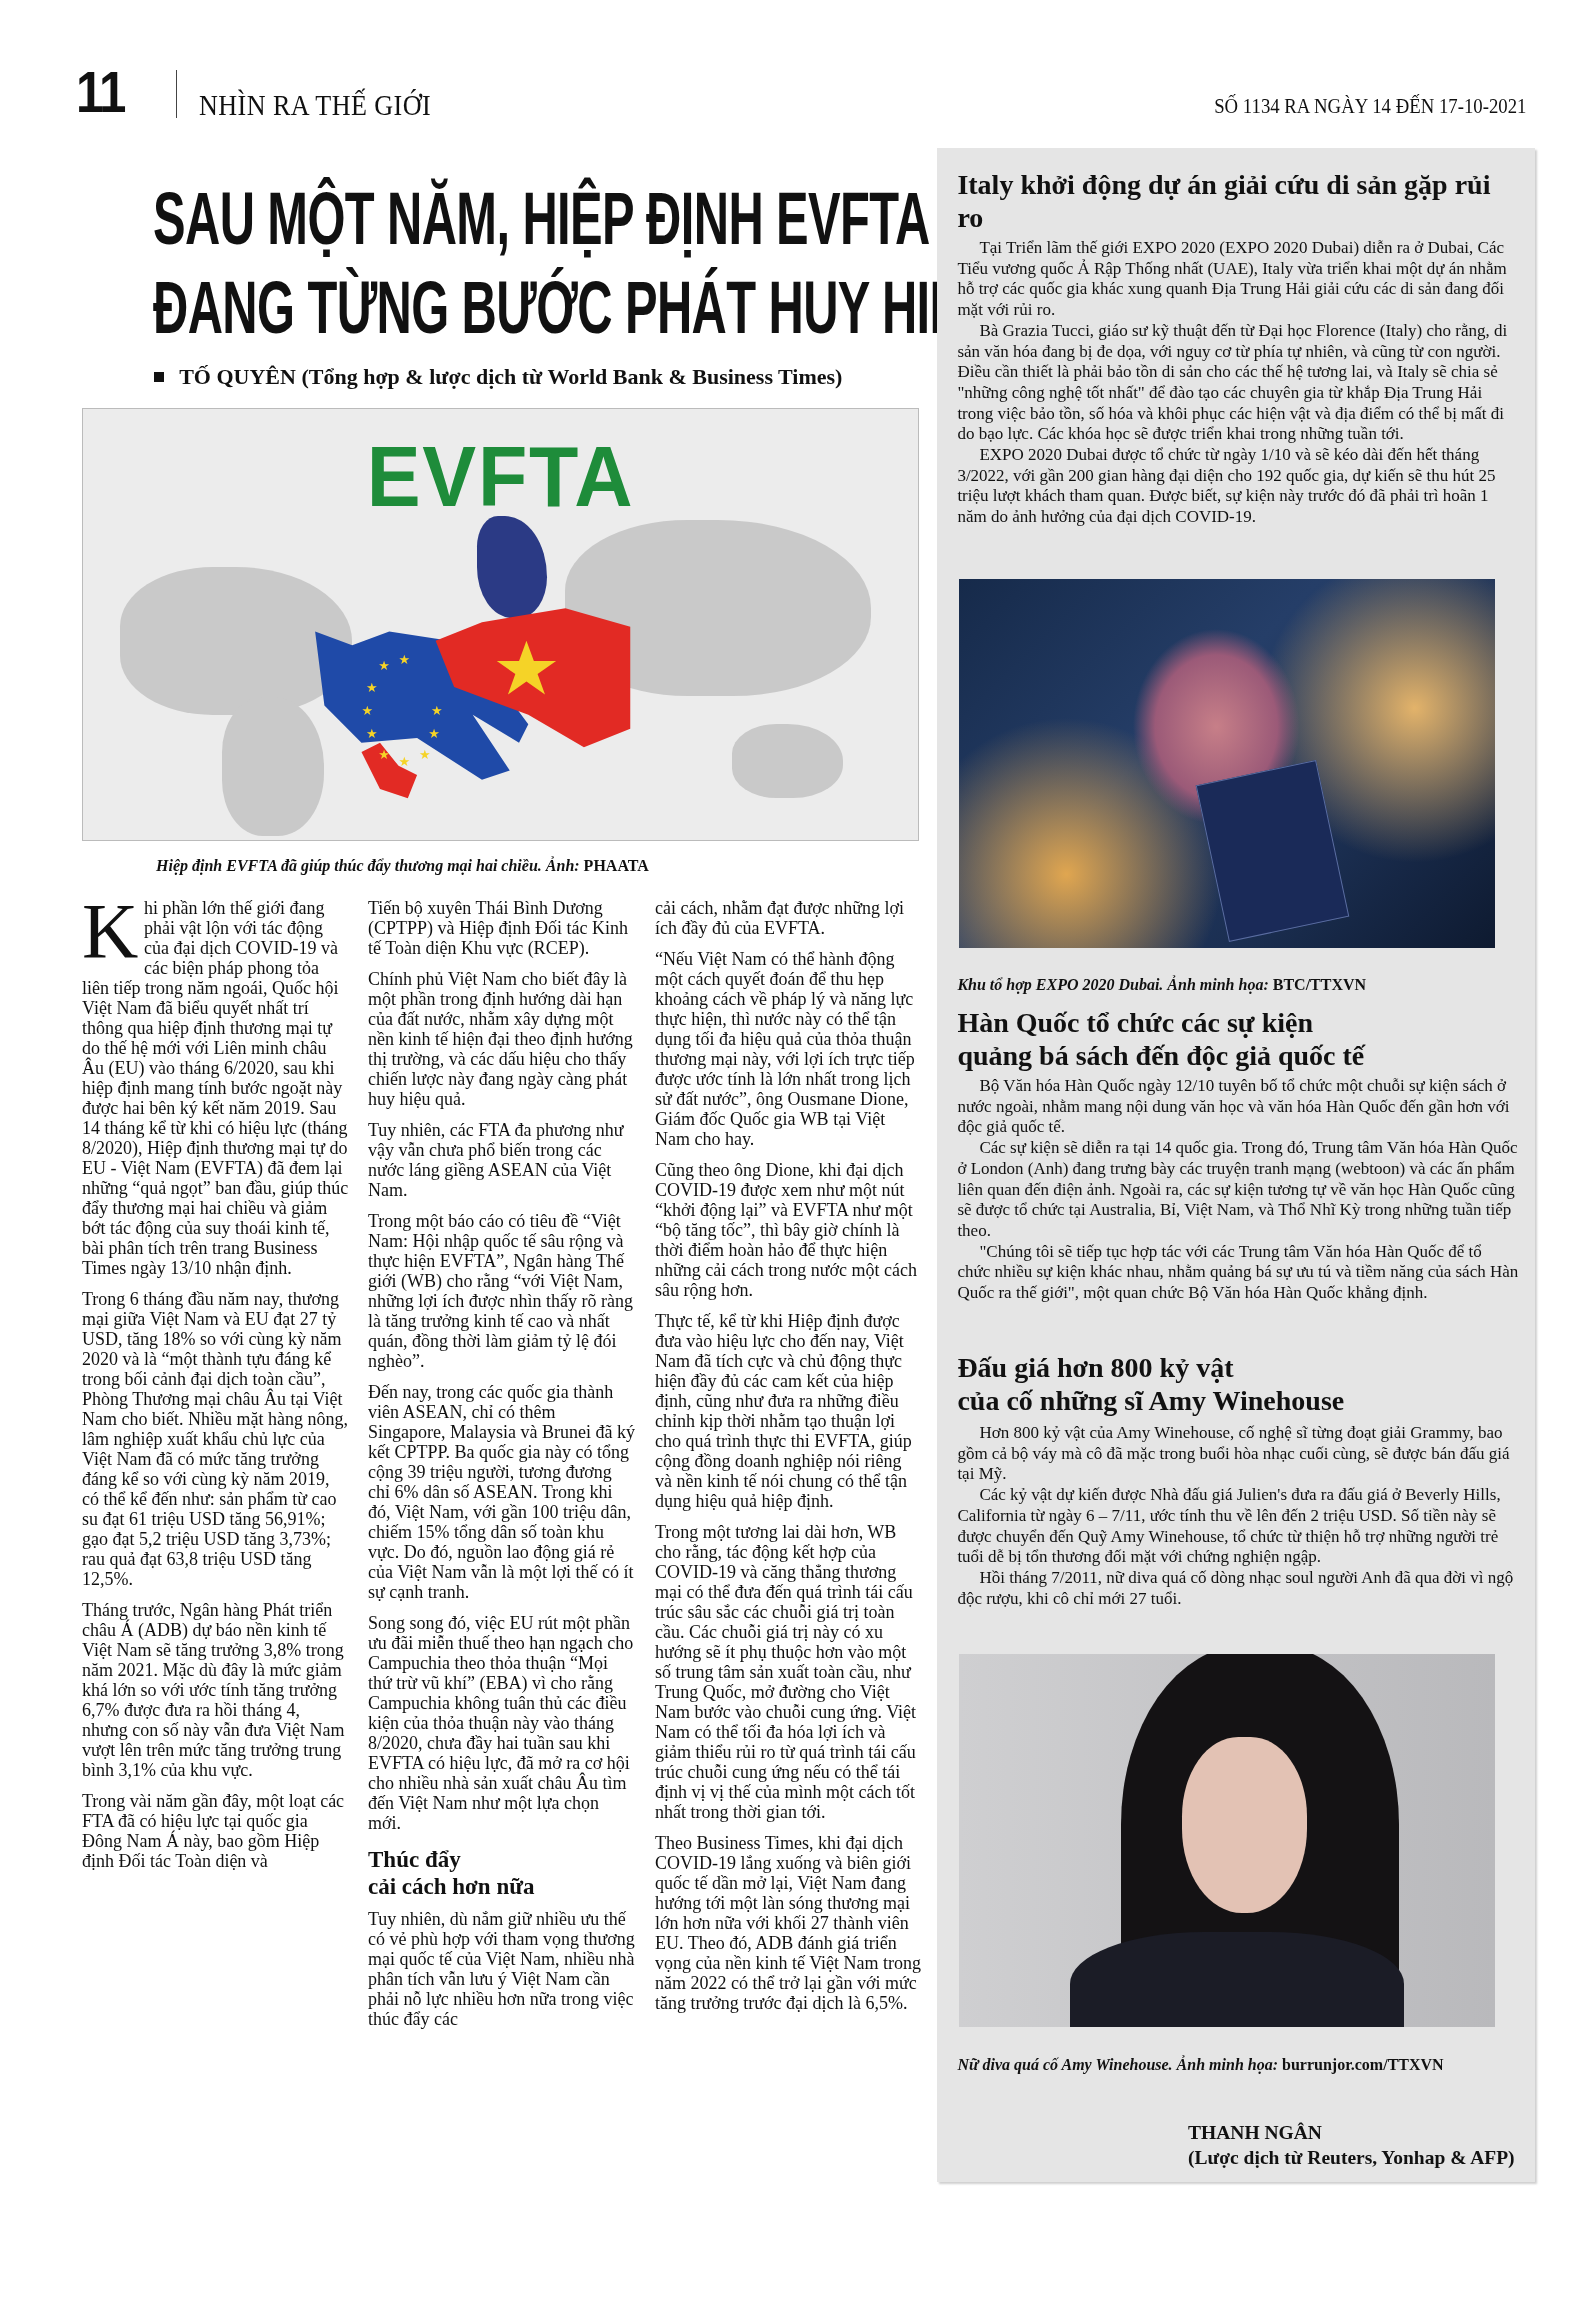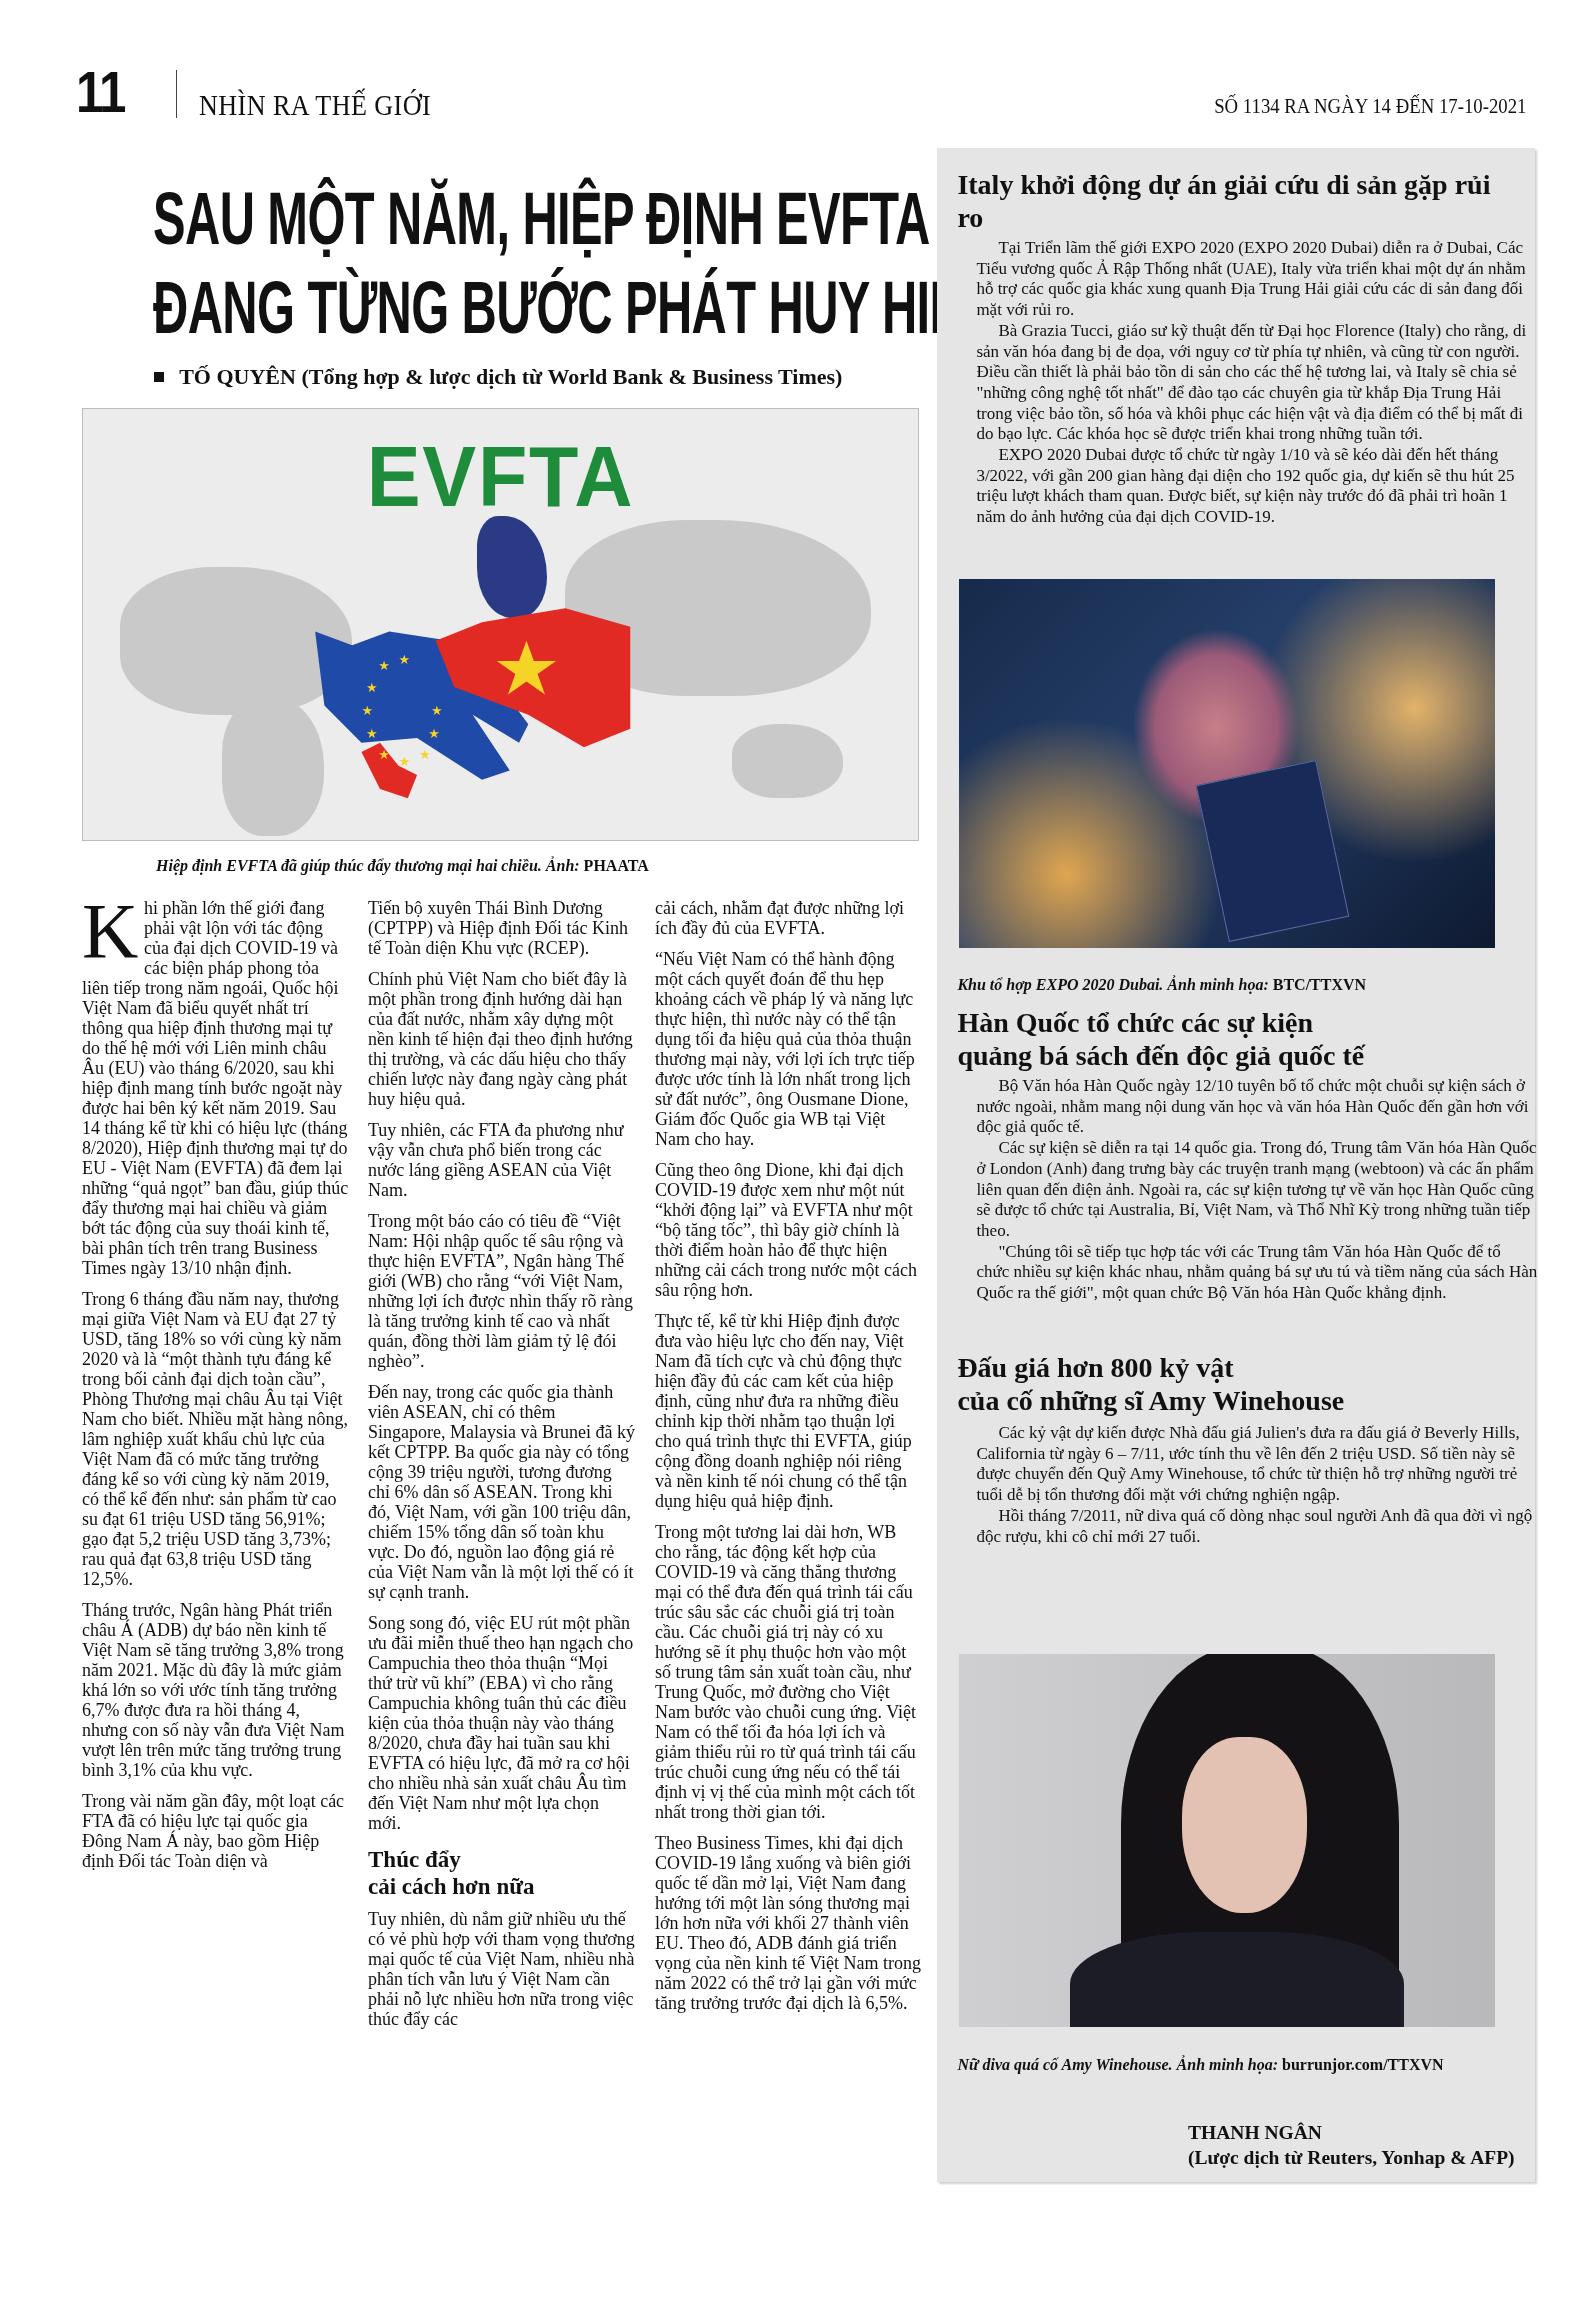--- a/index.html
+++ b/index.html
@@ -24,21 +24,21 @@
   .col { top:898px; width:267px; font-size:18px; line-height:20px; text-align:left; }
   .col p { margin:0 0 11px 0; }
   #col1 { left:82px; }
   #col2 { left:368px; }
   #col3 { left:655px; }
   .dropcap { float:left; font-size:78px; line-height:61px; margin:1.9px 5.6px 0 0; font-family:"Liberation Serif",serif; }
   .subhead { font-weight:bold; font-size:23px; line-height:27px; margin:13px 0 9.3px 0; }
   
   #sidebar { left:937px; top:148px; width:598px; height:2034px; background:#e5e5e5; box-shadow:1.9px 1.9px 1.9px #d0d0d0; }
   .sb-title { position:absolute; left:20.4px; width:557px; font-weight:bold; font-size:28px; line-height:33px; }
-  .sb-body { position:absolute; left:20.4px; width:561px; font-size:17px; line-height:20.7px; text-align:left;margin-left:19px; }
+  .sb-body { position:absolute; left:20.4px; width:561px; font-size:17px; line-height:20.7px; text-align:left; }
   .sb-body p { margin:0; text-indent:22px; }
   .sb-cap { position:absolute; left:20.4px; font-size:16px; font-style:italic; font-weight:bold; white-space:nowrap; }
   .sb-cap b { font-style:normal; }
   #expo-img { position:absolute; left:22px; top:431px; width:536px; height:369px; overflow:hidden;
     background:
       radial-gradient(ellipse 111px 130px at 48% 40%, #c77f88 0%, #9b5a78 55%, rgba(40,40,80,0) 75%),
       radial-gradient(circle at 20% 80%, #e0a650 0%, rgba(0,0,0,0) 30%),
       radial-gradient(circle at 85% 35%, #e3b36a 0%, rgba(0,0,0,0) 30%),
       linear-gradient(135deg, #162a4a 0%, #253e68 40%, #1b2f52 70%, #0e1a30 100%); }
   #expo-img .tower { position:absolute; left:47%; top:52%; width:121px; height:158px; background:#1a2a58; transform:rotate(-12deg); border:0.9px solid #5a6da0; }
@@ -148,20 +148,21 @@
     <p>Bộ Văn hóa Hàn Quốc ngày 12/10 tuyên bố tổ chức một chuỗi sự kiện sách ở nước ngoài, nhằm mang nội dung văn học và văn hóa Hàn Quốc đến gần hơn với độc giả quốc tế.</p>
     <p>Các sự kiện sẽ diễn ra tại 14 quốc gia. Trong đó, Trung tâm Văn hóa Hàn Quốc ở London (Anh) đang trưng bày các truyện tranh mạng (webtoon) và các ấn phẩm liên quan đến điện ảnh. Ngoài ra, các sự kiện tương tự về văn học Hàn Quốc cũng sẽ được tổ chức tại Australia, Bỉ, Việt Nam, và Thổ Nhĩ Kỳ trong những tuần tiếp theo.</p>
     <p>"Chúng tôi sẽ tiếp tục hợp tác với các Trung tâm Văn hóa Hàn Quốc để tổ chức nhiều sự kiện khác nhau, nhằm quảng bá sự ưu tú và tiềm năng của sách Hàn Quốc ra thế giới", một quan chức Bộ Văn hóa Hàn Quốc khẳng định.</p>
   </div>
 
   <div class="sb-title" style="top:1203px;">
     <div>Đấu giá hơn 800 kỷ vật</div>
     <div>của cố những sĩ Amy Winehouse</div>
   </div>
   <div class="sb-body" style="top:1275px;">
+    <p>Hơn 800 kỷ vật của Amy Winehouse, cố nghệ sĩ từng đoạt giải Grammy, bao gồm cả bộ váy mà cô đã mặc trong buổi hòa nhạc cuối cùng, sẽ được bán đấu giá tại Mỹ.</p>
     <p>Các kỷ vật dự kiến được Nhà đấu giá Julien's đưa ra đấu giá ở Beverly Hills, California từ ngày 6 – 7/11, ước tính thu về lên đến 2 triệu USD. Số tiền này sẽ được chuyển đến Quỹ Amy Winehouse, tổ chức từ thiện hỗ trợ những người trẻ tuổi dễ bị tổn thương đối mặt với chứng nghiện ngập.</p>
     <p>Hồi tháng 7/2011, nữ diva quá cố dòng nhạc soul người Anh đã qua đời vì ngộ độc rượu, khi cô chỉ mới 27 tuổi.</p>
   </div>
   <div id="amy-img">
     <div class="hair"></div>
     <div class="body"></div>
     <div class="face"></div>
   </div>
   <div class="sb-cap" style="top:1908px;">
     <span>Nữ diva quá cố Amy Winehouse. Ảnh minh họa:</span> <b>burrunjor.com/TTXVN</b>

